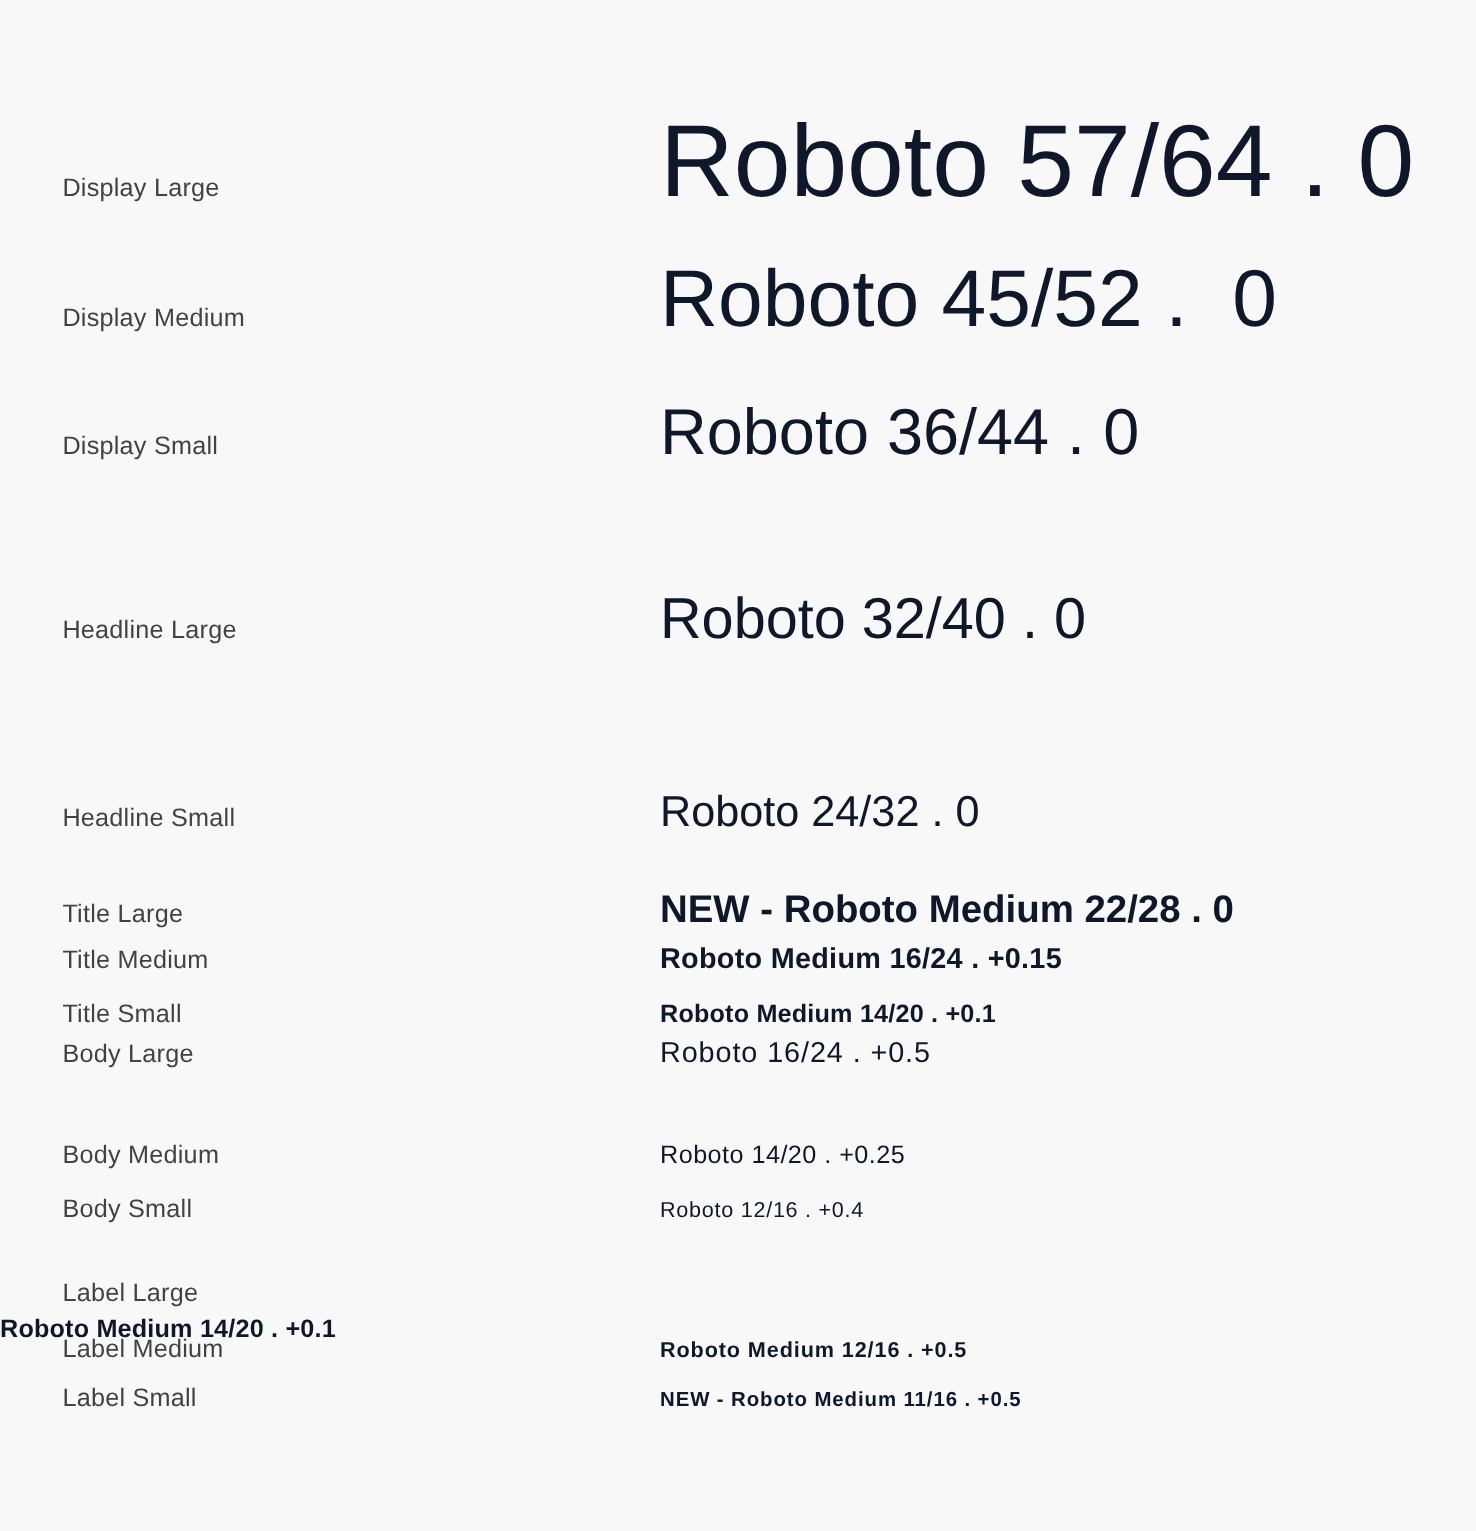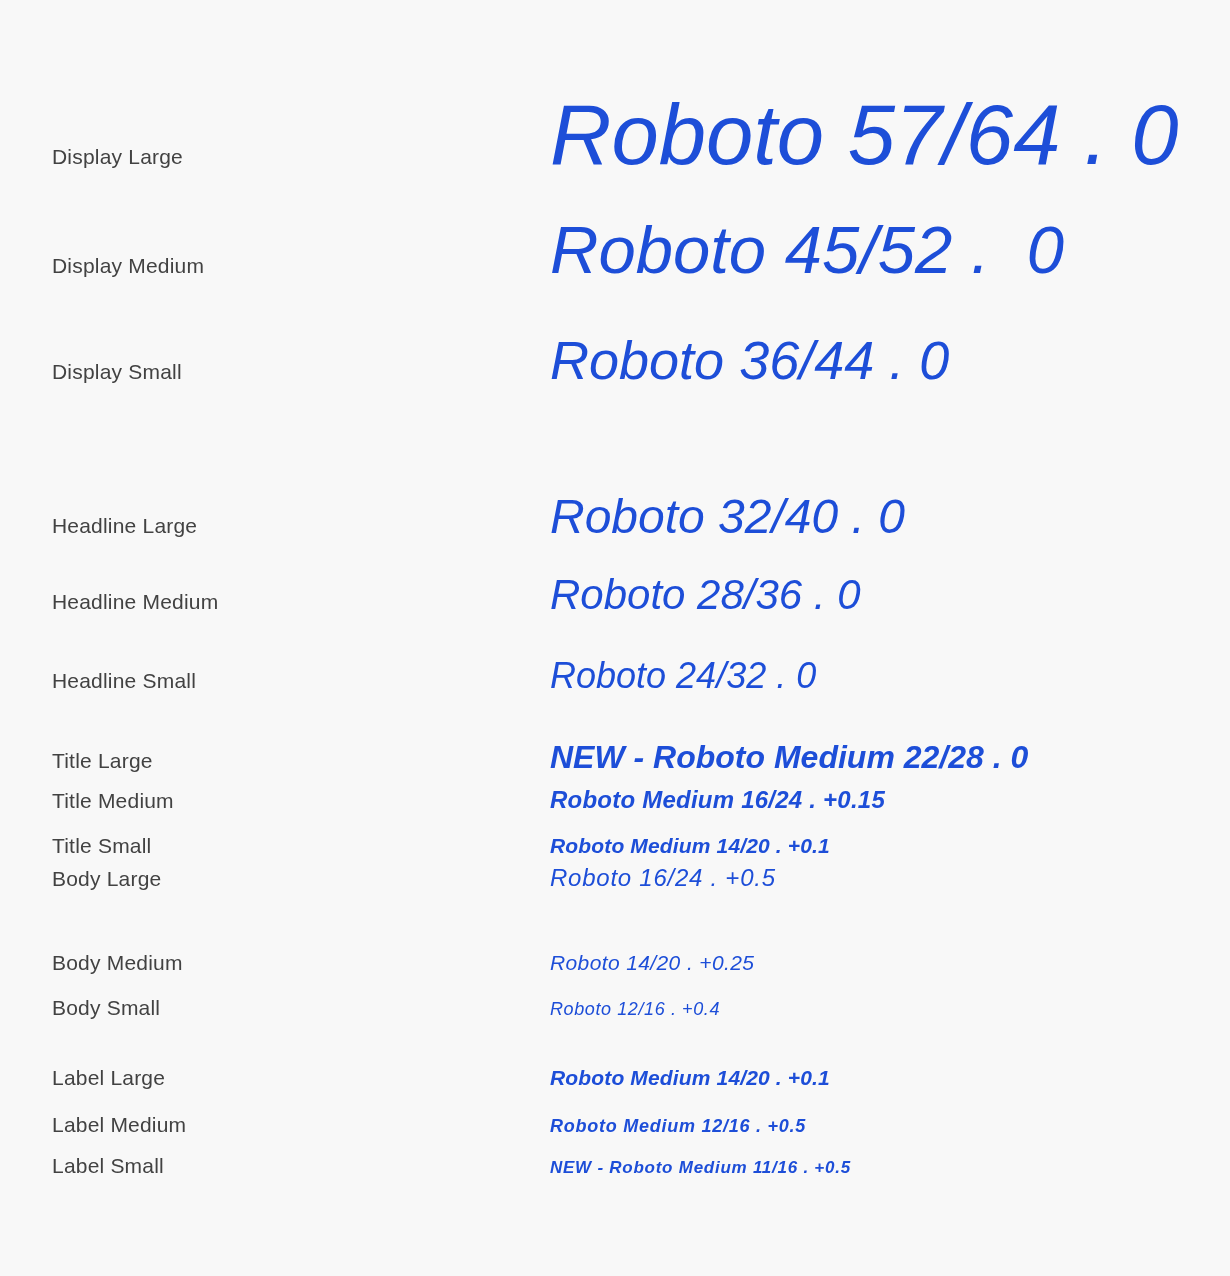--- a/index.html
+++ b/index.html
@@ -32,37 +32,36 @@
     width: 550px;
     padding-left: 52px;
     box-sizing: border-box;
     font-size: 21px;
     line-height: 30px;
     font-weight: 400;
     letter-spacing: 0.2px;
     color: #424242;
   }
   .row-spec {
-    color: #1d4ed8;
-    font-style: italic;
+    color: #0f172a;
   }
   
   .dl  { font-size: 85px; line-height: 96px; font-weight: 400; top: 87px; }
   .dm  { font-size: 67px; line-height: 78px; font-weight: 400; top: 211px; }
   .ds  { font-size: 54px; line-height: 66px; font-weight: 400; top: 327px; }
   .hl  { font-size: 48px; line-height: 60px; font-weight: 400; top: 487px; }
   .hm  { font-size: 42px; line-height: 54px; font-weight: 400; top: 568px; }
   .hs  { font-size: 36px; line-height: 48px; font-weight: 400; top: 652px; }
   .tl  { font-size: 32px; line-height: 42px; font-weight: 700; top: 736px; }
   .tm  { font-size: 24px; line-height: 36px; font-weight: 700; letter-spacing: 0.23px; top: 782px; }
   .ts  { font-size: 21px; line-height: 30px; font-weight: 700; letter-spacing: 0.15px; top: 831px; }
   .bl  { font-size: 24px; line-height: 36px; font-weight: 400; letter-spacing: 0.75px; top: 860px; }
   .bm  { font-size: 21px; line-height: 30px; font-weight: 400; letter-spacing: 0.38px; top: 948px; }
   .bs  { font-size: 18px; line-height: 24px; font-weight: 400; letter-spacing: 0.6px;  top: 993px; }
-  .ll  { font-size: 21px; line-height: 30px; font-weight: 700; letter-spacing: 0.15px; top: 1063px; }
+  .ll  { font-size: 21px; line-height: 30px; font-weight: 700; letter-spacing: 0.15px; top: 1063px; flex-direction: column; }
   .lm  { font-size: 18px; line-height: 24px; font-weight: 700; letter-spacing: 0.75px; top: 1110px; }
   .ls  { font-size: 17px; line-height: 24px; font-weight: 700; letter-spacing: 0.75px; top: 1151px; }
 </style>
 </head>
 <body>
 
 <div class="sheet">
 
   <div class="row dl">
     <span class="row-label">Display Large</span>
@@ -77,24 +76,20 @@
   <div class="row ds">
     <span class="row-label">Display Small</span>
     <span class="row-spec">Roboto 36/44 . 0</span>
   </div>
 
   <div class="row hl">
     <span class="row-label">Headline Large</span>
     <span class="row-spec">Roboto 32/40 . 0</span>
   </div>
 
-  <div class="row hm">
-    <span class="row-label">Headline Medium</span>
-    <span class="row-spec">Roboto 28/36 . 0</span>
-  </div>
 
   <div class="row hs">
     <span class="row-label">Headline Small</span>
     <span class="row-spec">Roboto 24/32 . 0</span>
   </div>
 
   <div class="row tl">
     <span class="row-label">Title Large</span>
     <span class="row-spec">NEW - Roboto Medium 22/28 . 0</span>
   </div>

